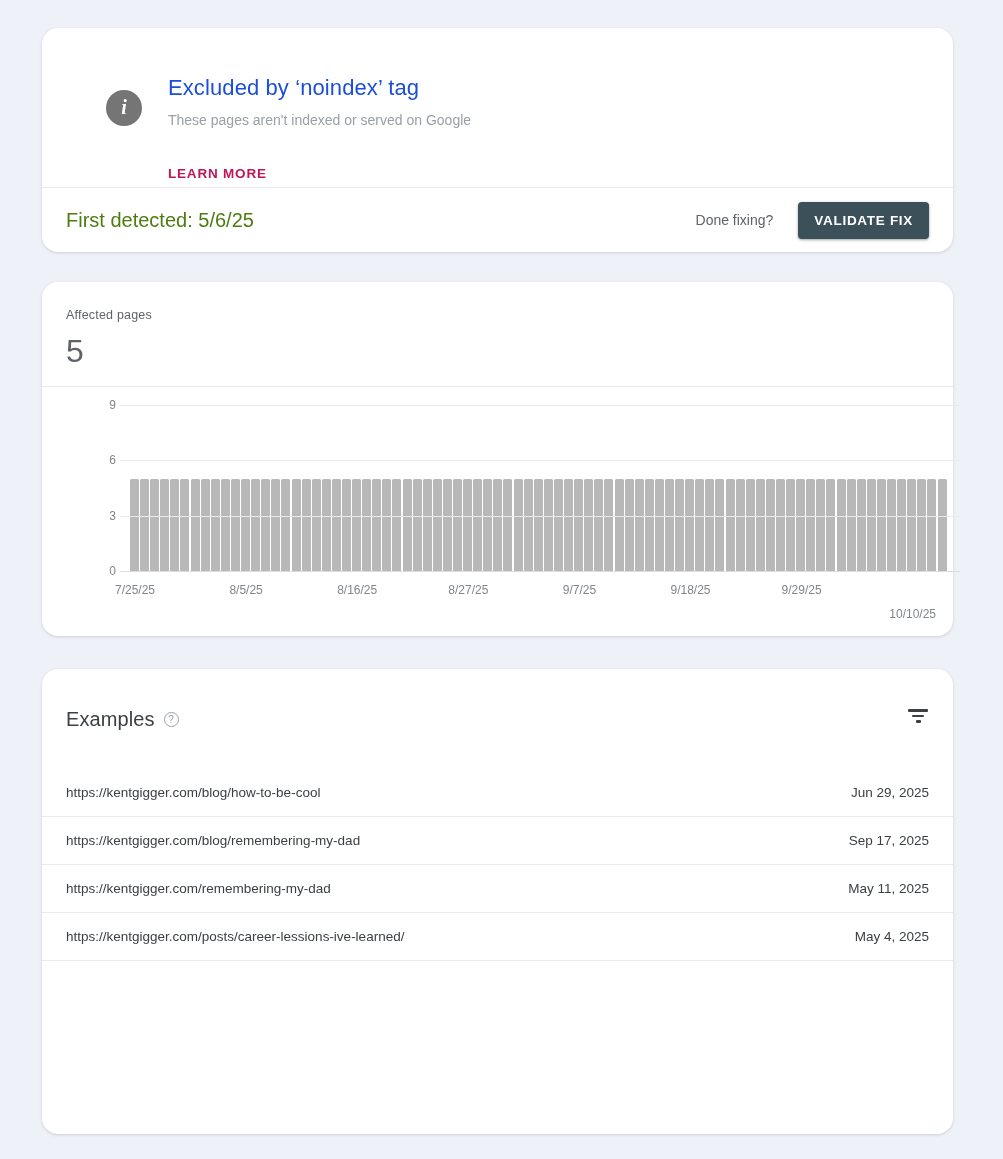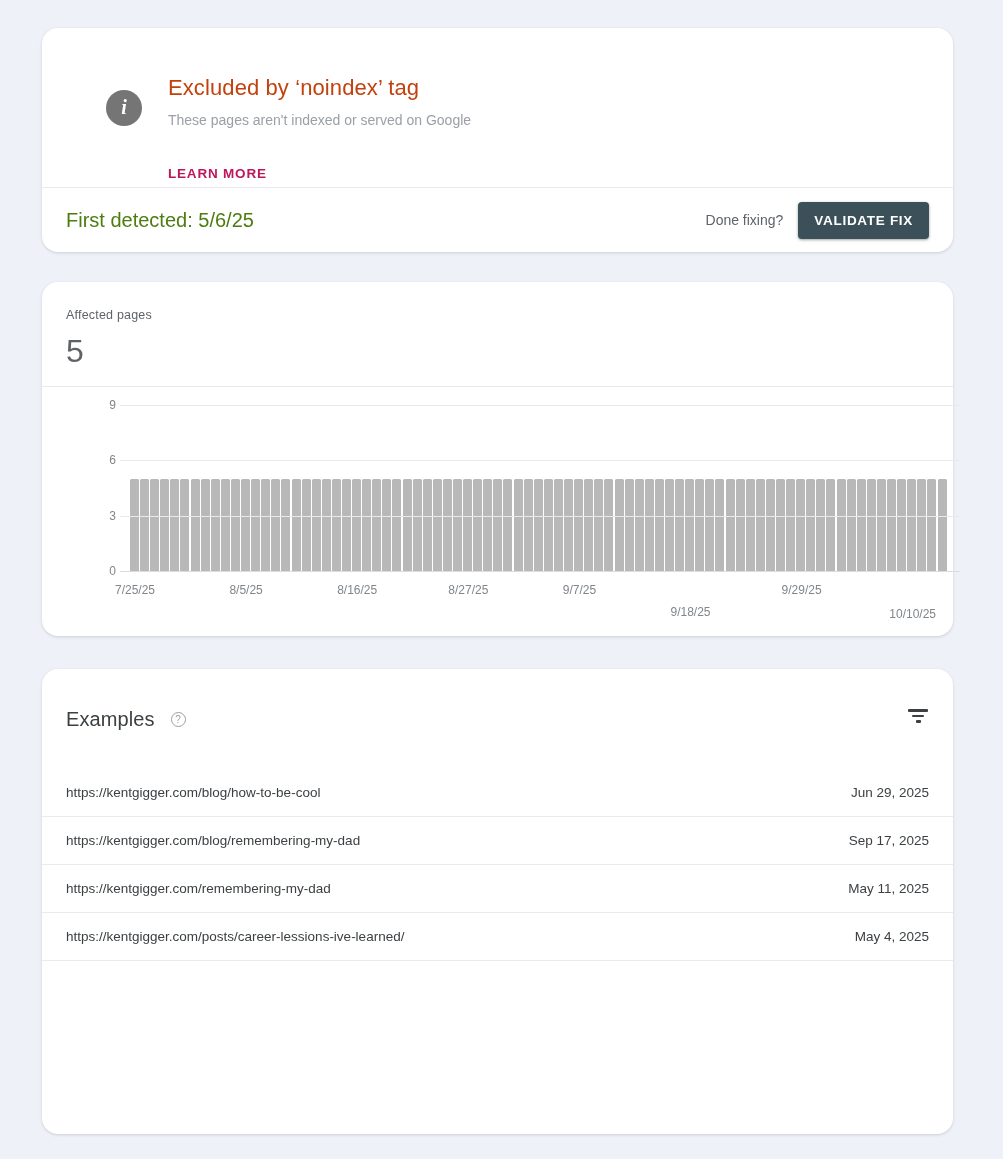--- a/index.html
+++ b/index.html
@@ -53,21 +53,21 @@
     font-weight: bold;
     letter-spacing: 0;
     line-height: 1;
   }
   .info-icon span { transform: translateY(-1px); }
 
   .status-text { position: absolute; left: 126px; top: 46px; }
 
   .status-title {
     font-size: 22px;
-    color: #c2410c;
+    color: #1d4ed8;
     font-weight: 400;
     letter-spacing: .1px;
     line-height: 28px;
   }
   .status-sub {
     margin-top: 9px;
     font-size: 14px;
     color: #9aa0a6;
     line-height: 18px;
   }
@@ -93,21 +93,21 @@
     padding: 0 24px;
   }
   .first-detected {
     font-size: 20px;
     color: #4d7c0f;
   }
   .footer-right {
     margin-left: auto;
     display: flex;
     align-items: center;
-    gap: 15px;
+    gap: 25px;
   }
   .done-fixing {
     font-size: 14px;
     color: #5f6368;
   }
   .validate-btn {
     background: #3c5059;
     color: #ffffff;
     border: none;
     border-radius: 4px;
@@ -193,21 +193,21 @@
   .examples-head {
     position: relative;
     height: 100px;
     padding: 0 24px;
     display: flex;
     align-items: center;
   }
   .examples-title-wrap {
     display: flex;
     align-items: center;
-    gap: 16px;
+    gap: 9px;
   }
   .examples-title {
     font-size: 20px;
     color: #3c4043;
     font-weight: 400;
     letter-spacing: .1px;
   }
   .help-icon {
     width: 15px; height: 15px;
     border: 1px solid #9aa0a6;
@@ -435,21 +435,21 @@
         <div class="y-tick" style="top: 128.667px;">3</div>
         <div class="grid-line" style="top: 73.3333px;"></div>
         <div class="y-tick" style="top: 73.3333px;">6</div>
         <div class="grid-line" style="top: 18px;"></div>
         <div class="y-tick" style="top: 18px;">9</div>
         <div class="x-tick" style="left: 93px; top: 196px;">7/25/25</div>
         <div class="x-tick" style="left: 204.1px; top: 196px;">8/5/25</div>
         <div class="x-tick" style="left: 315.2px; top: 196px;">8/16/25</div>
         <div class="x-tick" style="left: 426.3px; top: 196px;">8/27/25</div>
         <div class="x-tick" style="left: 537.4px; top: 196px;">9/7/25</div>
-        <div class="x-tick" style="left: 648.5px; top: 196px; margin-top: 22px;">9/18/25</div>
+        <div class="x-tick" style="left: 648.5px; top: 196px;">9/18/25</div>
         <div class="x-tick" style="left: 759.6px; top: 196px;">9/29/25</div>
         <div class="x-tick" style="left: 870.7px; top: 196px; margin-top: 24px;">10/10/25</div>
       </div>
   </div>
 
   <div class="card" id="examples-card">
     <div class="examples-head">
       <div class="examples-title-wrap">
         <div class="examples-title">Examples</div>
         <div class="help-icon">?</div>

